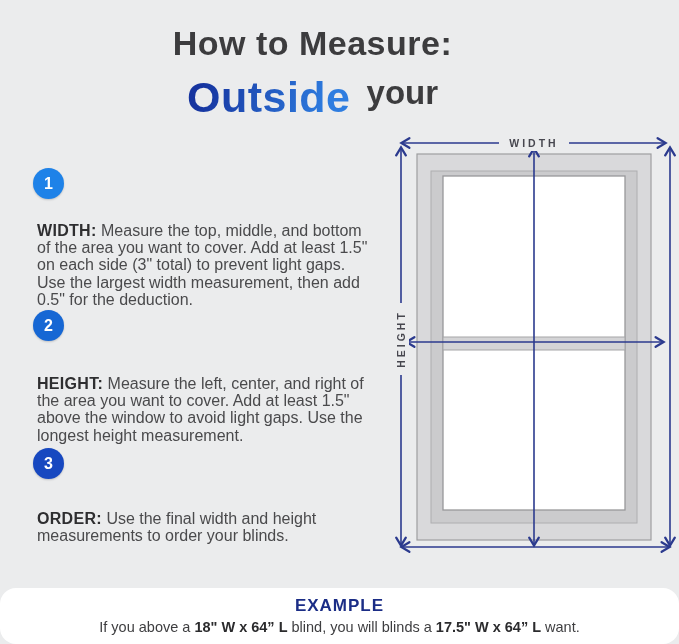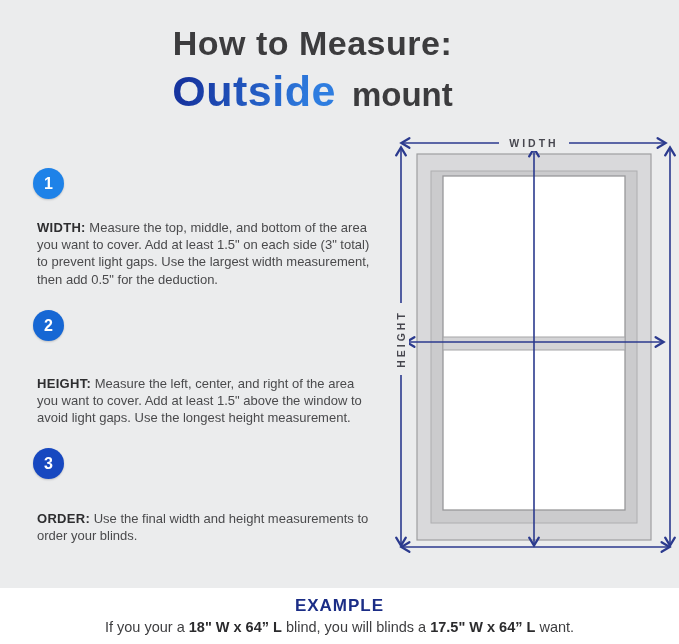--- a/index.html
+++ b/index.html
@@ -10,21 +10,21 @@
     position:relative;
     overflow:hidden;
   }
   .canvas{position:absolute;inset:0;width:679px;height:644px;}
 
   
   .title-wrap{position:absolute;top:24px;left:0;width:625px;text-align:center;}
   .title-line1{
     font-size:34px;font-weight:600;color:#3c3c3e;letter-spacing:.5px;line-height:38px;
   }
-  .title-line2{display:flex;justify-content:center;align-items:flex-end;gap:16px;margin-top:6px;}
+  .title-line2{display:flex;justify-content:center;align-items:flex-start;gap:16px;margin-top:12px;}
   .title-highlight{
     font-size:43px;font-weight:800;letter-spacing:.5px;line-height:46px;
     color:#1b55c8;
   }
   @supports (-webkit-background-clip: text) {
     .title-highlight{
       background:linear-gradient(105deg,#16349f 10%,#2e7de0 85%);
       -webkit-background-clip:text;
       -webkit-text-fill-color:transparent;
     }
@@ -37,58 +37,58 @@
     color:#ffffff;font-size:16px;font-weight:700;
     display:flex;align-items:center;justify-content:center;
     box-shadow:0 1px 2px rgba(0,0,0,.18);
   }
   .badge-1{top:168px;background:#1e82e8;}
   .badge-2{top:310px;background:#1667d4;}
   .badge-3{top:448px;background:#1748c0;}
 
   .step-text{
     position:absolute;left:37px;width:340px;
-    font-size:13px;line-height:17.2px;color:#4a4a4c;
+    font-size:16px;line-height:17.2px;color:#4a4a4c;
   }
   .step-text strong{color:#2e2e30;font-weight:700;letter-spacing:.3px;}
   .text-1{top:206px;}
   .text-2{top:346px;margin-top:29px;}
   .text-3{top:486px;margin-top:24px;}
 
   
   .diagram{position:absolute;left:388px;top:128px;width:301px;height:440px;}
   .diagram svg{display:block;}
   .dim-label{
     font-family:"Liberation Sans", sans-serif;
     font-size:10.5px;font-weight:600;letter-spacing:3px;fill:#47474f;
   }
 
   
   .footer{
     position:absolute;left:0;top:588px;width:679px;height:56px;
-    background:#ffffff;text-align:center;
+    background:#ffffff;text-align:center;border-radius:16px;
   }
   .example-heading{
     margin-top:8px;font-size:17px;font-weight:700;letter-spacing:1px;color:#1b2d86;
   }
   .example-line{
     margin-top:3px;font-size:14.5px;color:#3e3e40;
   }
   .example-line b{color:#2b2b2d;font-weight:700;}
 </style>
 </head>
 <body>
 
 <div class="canvas">
 
   <div class="title-wrap">
     <div class="title-line1">How to Measure:</div>
     <div class="title-line2">
       <span class="title-highlight">Outside</span>
-      <span class="title-suffix">mount</span>
+      <span class="title-suffix">your</span>
     </div>
   </div>
 
   <div class="step-badge badge-1">1</div>
   <p class="step-text text-1"><strong>WIDTH:</strong> <span>Measure the top, middle, and bottom of the area you want to cover. Add at least 1.5" on each side (3" total) to prevent light gaps. Use the largest width measurement, then add 0.5" for the deduction.</span></p>
 
   <div class="step-badge badge-2">2</div>
   <p class="step-text text-2"><strong>HEIGHT:</strong> <span>Measure the left, center, and right of the area you want to cover. Add at least 1.5" above the window to avoid light gaps. Use the longest height measurement.</span></p>
 
   <div class="step-badge badge-3">3</div>
@@ -124,16 +124,16 @@
       </g>
       <g transform="translate(13,211) rotate(-90)">
         <rect x="-36" y="-8" width="72" height="16" fill="#ebeced"></rect>
         <text x="0" y="4" text-anchor="middle" class="dim-label">HEIGHT</text>
       </g>
     </svg>
   </div>
 
   <div class="footer">
     <div class="example-heading">EXAMPLE</div>
-    <div class="example-line"><span>If you your a </span><b>18" W x 64” L</b><span> blind, you will blinds a </span><b>17.5" W x 64” L</b><span> want.</span></div>
+    <div class="example-line"><span>If you above a </span><b>18" W x 64” L</b><span> blind, you will blinds a </span><b>17.5" W x 64” L</b><span> want.</span></div>
   </div>
 
 </div>
 
 </body></html>

